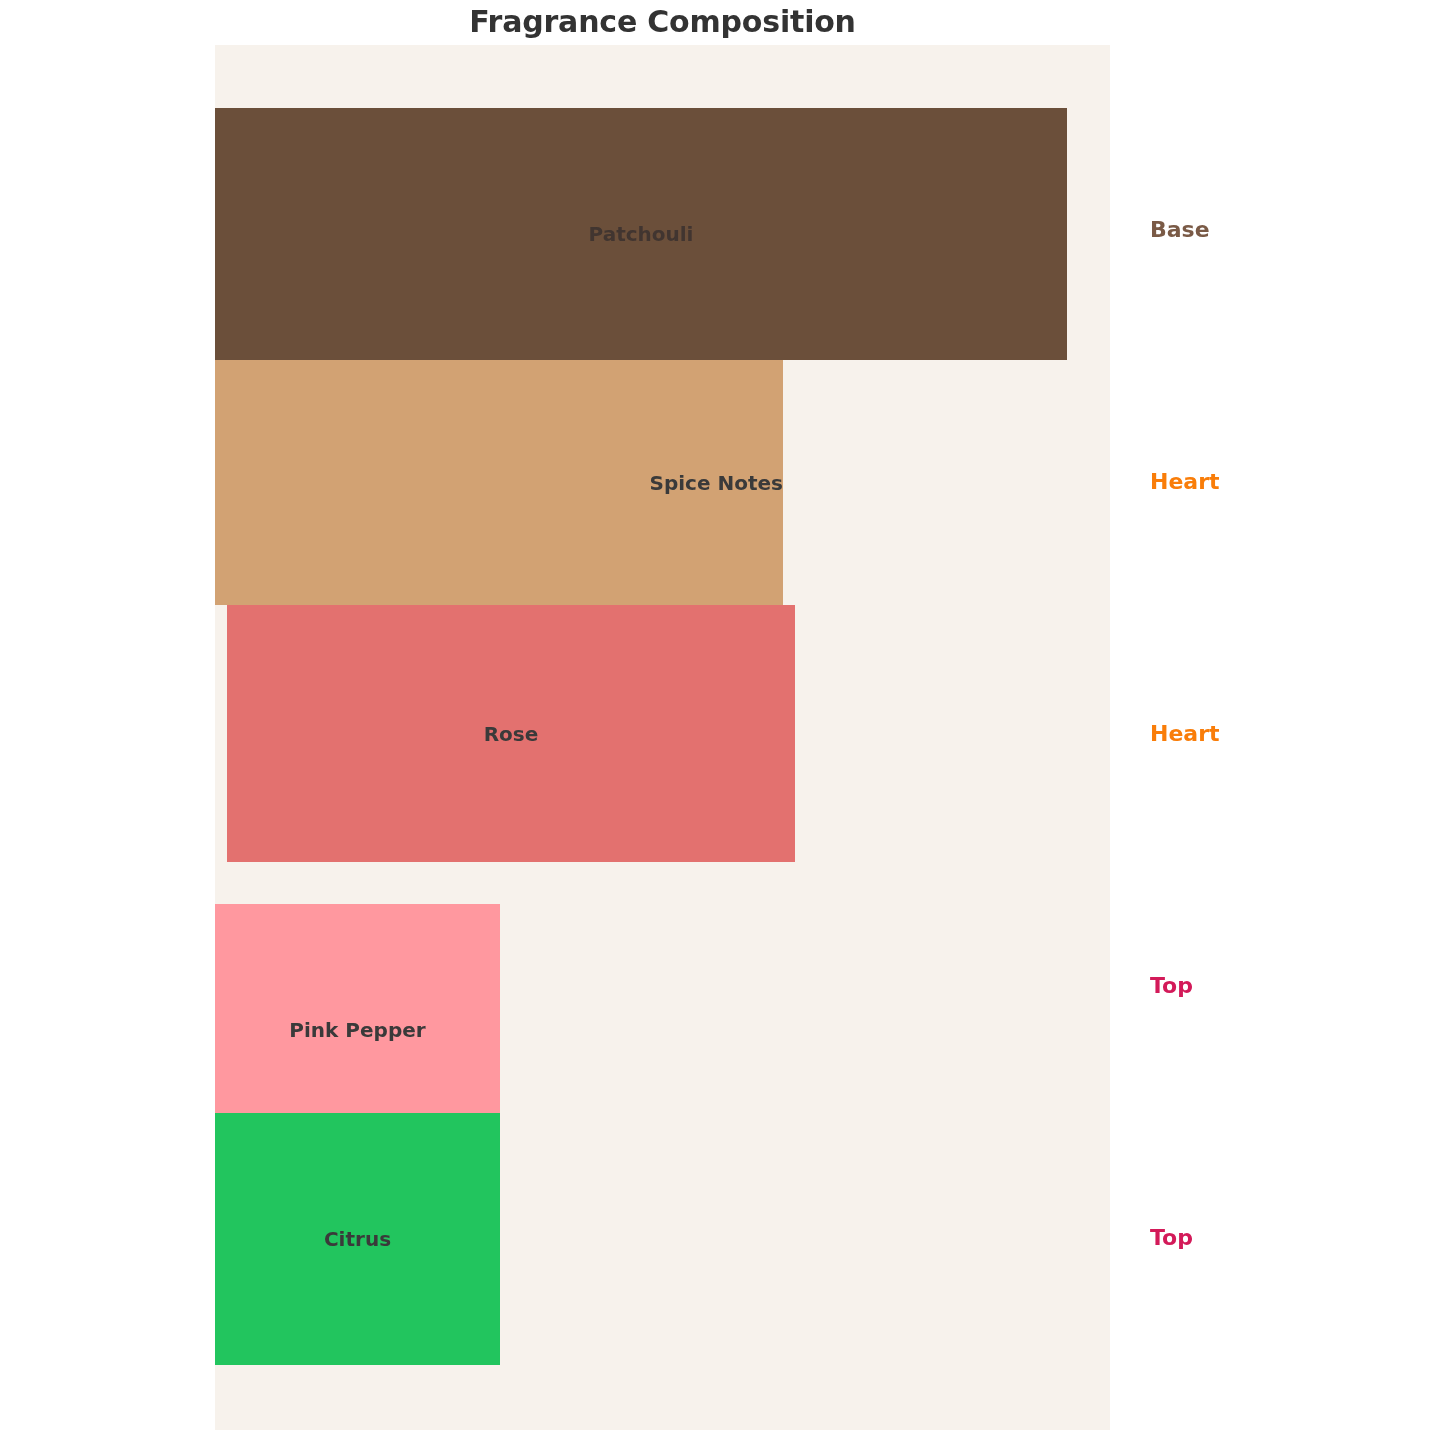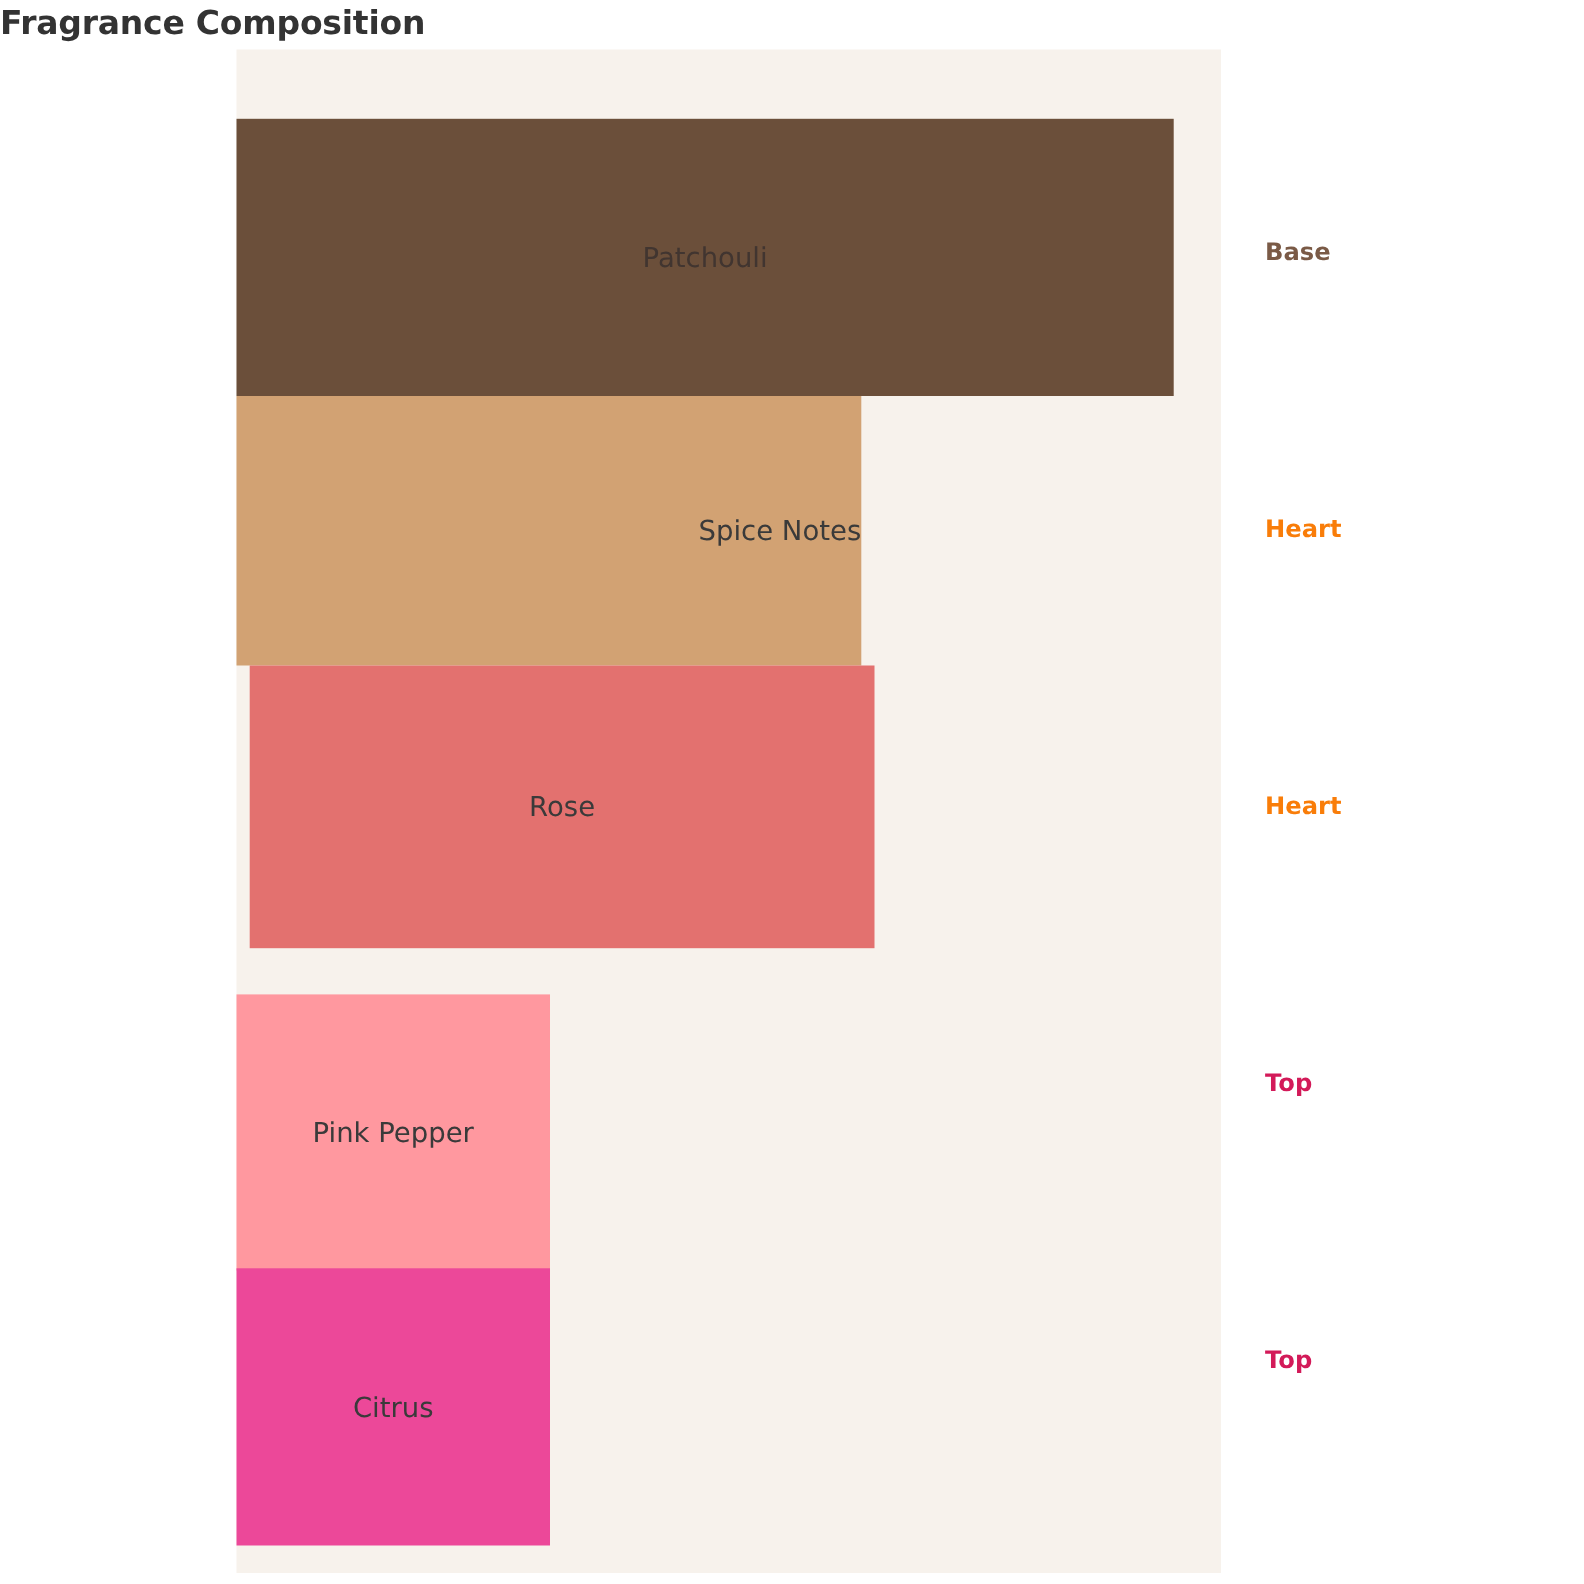--- a/index.html
+++ b/index.html
@@ -18,20 +18,21 @@
     position: relative;
     width: 1440px;
     height: 1440px;
     background: #ffffff;
   }
   #chart-title {
     position: absolute;
     left: 0;
     top: 4px;
     width: 1325px;
+    text-align: center;
     font-size: 30px;
     font-weight: bold;
     color: #333333;
     letter-spacing: -0.2px;
   }
   #plot-area {
     position: absolute;
     left: 215px;
     top: 45px;
     width: 895px;
@@ -45,22 +46,22 @@
   .bar-rect {
     position: absolute;
     left: 0;
     top: 0;
     height: 100%;
     display: flex;
     align-items: center;
     justify-content: center;
   }
   .bar-label {
-    font-size: 25px;
-    font-weight: normal;
+    font-size: 20px;
+    font-weight: bold;
     color: #3A3A3A;
     white-space: nowrap;
     pointer-events: none;
   }
   .stage-label {
     position: absolute;
     left: 1150px;
     font-size: 22px;
     font-weight: bold;
     white-space: nowrap;
@@ -89,21 +90,21 @@
         <div class="bar-rect" style="width: 568px; background: rgb(227, 113, 111); margin-left: 12px;">
           <span class="bar-label" style="color: rgb(58, 58, 58);">Rose</span>
         </div>
       </div>
       <div class="bar-row" style="top: 859px; height: 251px; width: 100%;">
         <div class="bar-rect" style="width: 285px; background: rgb(255, 152, 159);">
           <span class="bar-label" style="color: rgb(58, 58, 58);">Pink Pepper</span>
         </div>
       </div>
       <div class="bar-row" style="top: 1068px; height: 252px; width: 100%;">
-        <div class="bar-rect" style="width: 285px; background: #ec4899; margin-top: 40px;">
+        <div class="bar-rect" style="width: 285px; background: #22c55e;">
           <span class="bar-label" style="color: rgb(58, 58, 58);">Citrus</span>
         </div>
       </div>
     </div>
 
 <div class="stage-label" style="color: rgb(122, 90, 70); top: 217px;">Base</div>
     <div class="stage-label" style="color: rgb(249, 125, 9); top: 469px;">Heart</div>
     <div class="stage-label" style="color: rgb(249, 125, 9); top: 721px;">Heart</div>
     <div class="stage-label" style="color: rgb(211, 26, 89); top: 973px;">Top</div>
     <div class="stage-label" style="color: rgb(211, 26, 89); top: 1225px;">Top</div>

